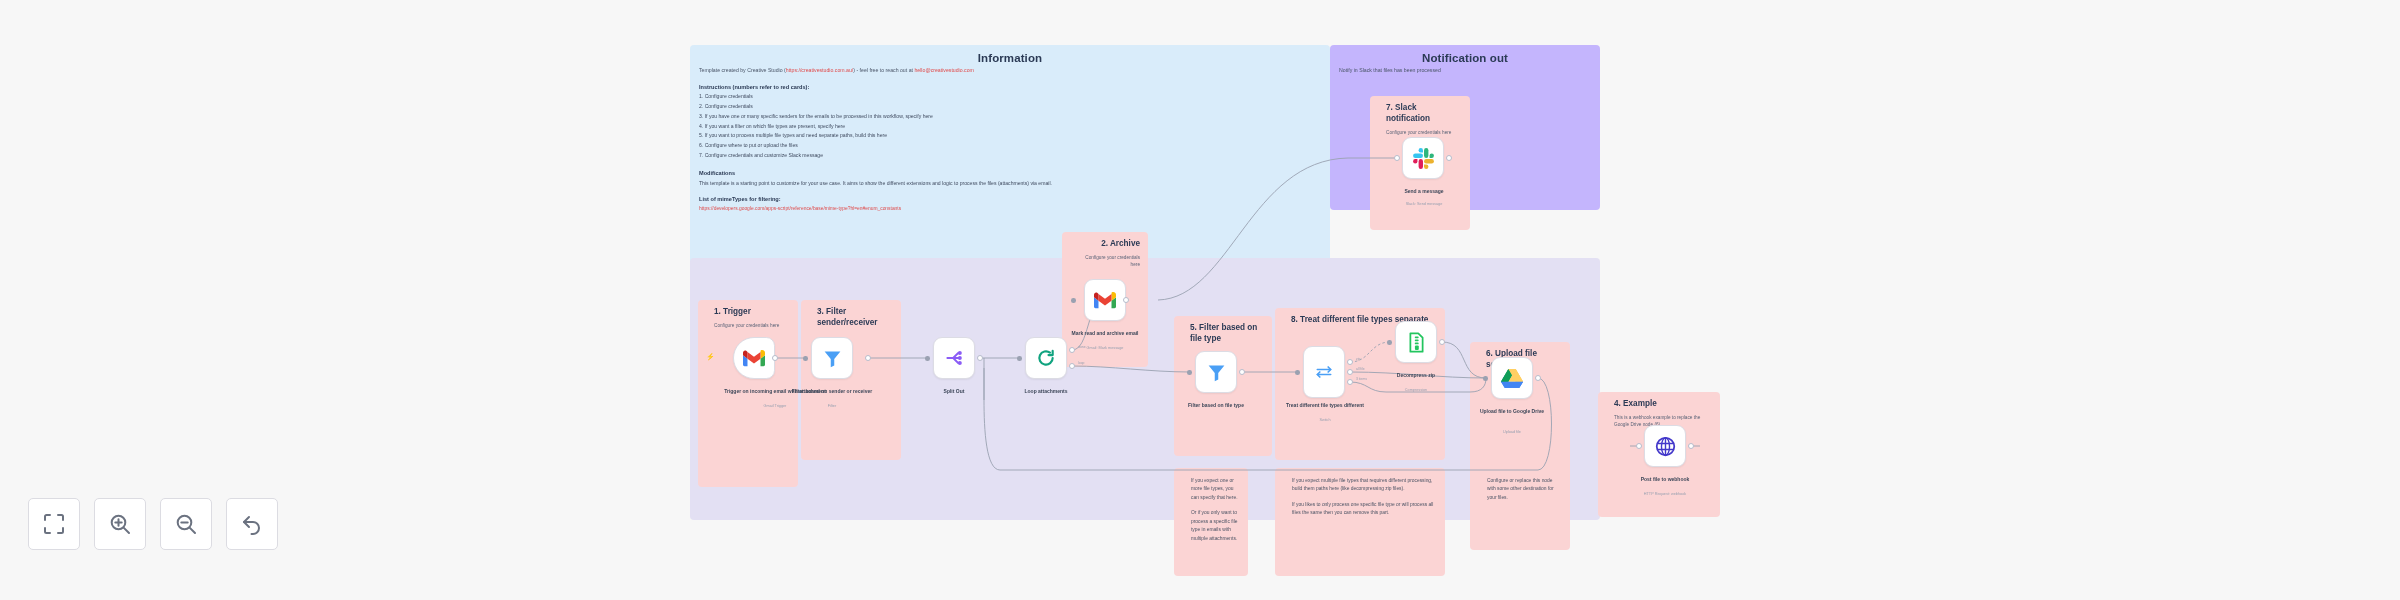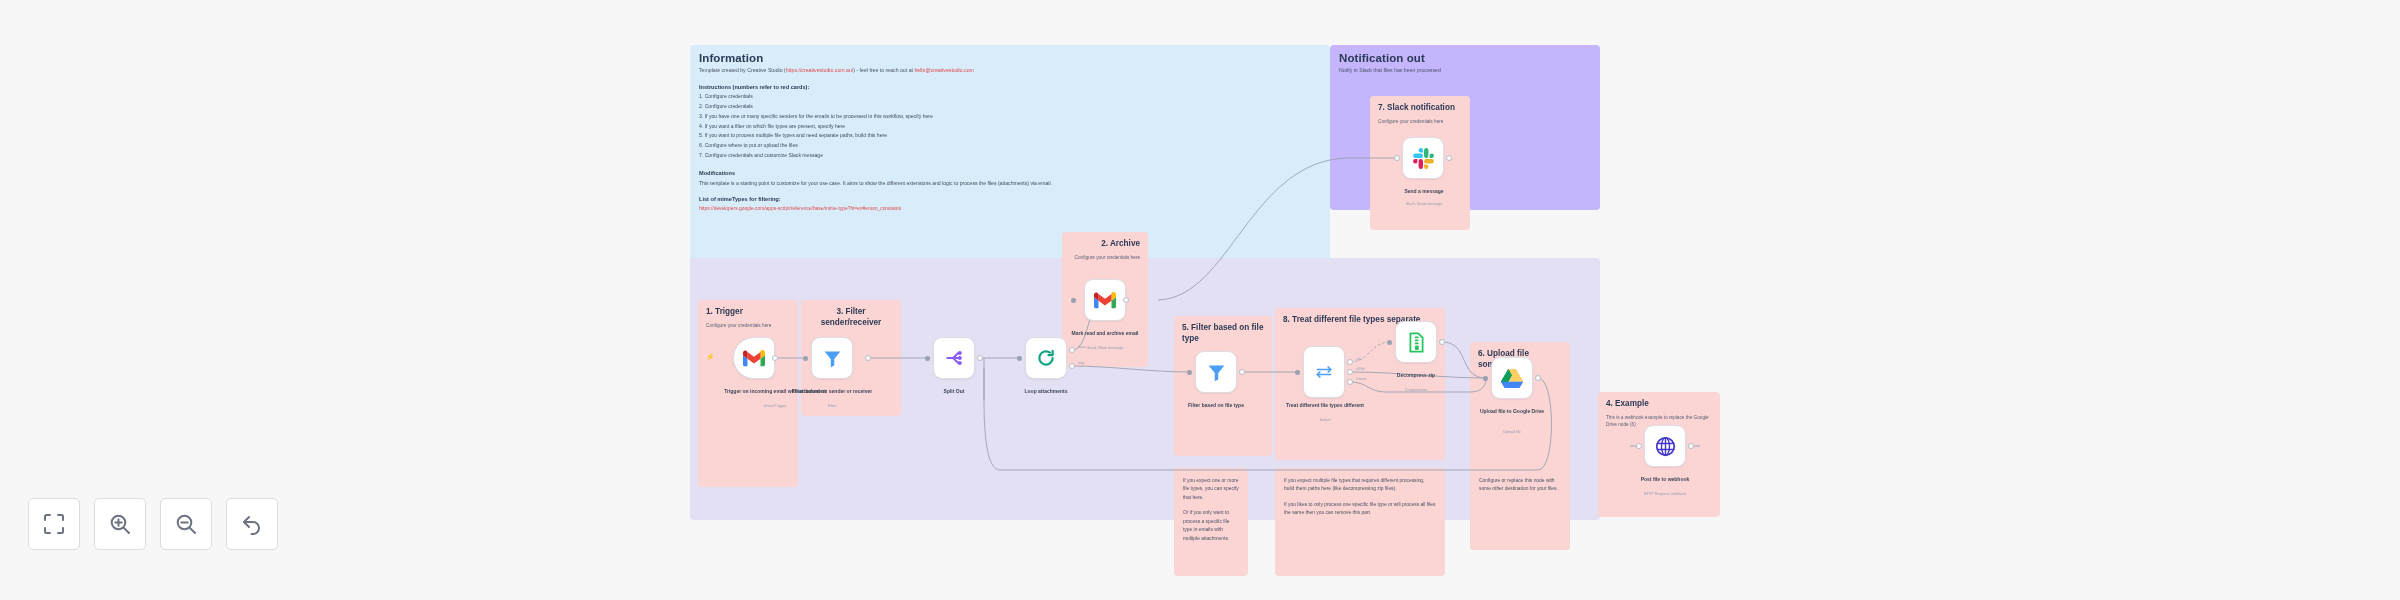--- a/index.html
+++ b/index.html
@@ -35,20 +35,21 @@
     width: 910px; height: 262px;
     background: #e3e0f3;
   }
 
   .panel-title {
     font-size: 11.5px;
     font-weight: bold;
     color: #2b3a55;
     padding: 7px 9px 0 9px;
     letter-spacing: .1px;
+    text-align: center;
   }
   .panel-sub {
     font-size: 5.2px;
     color: #4a5568;
     padding: 3px 9px 0 9px;
     line-height: 1.5;
   }
   .panel-sub a, .lnk { color: #e04a4a; text-decoration: none; }
   .sec-head {
     font-size: 5.6px;
@@ -76,20 +77,21 @@
     padding: 3px 9px 0 9px;
     word-break: break-all;
     line-height: 1.5;
   }
 
   
   .card {
     position: absolute;
     background: #fbd4d4;
     border-radius: 4px;
+    padding-left: 8px;
   }
   .card-title {
     font-size: 8.2px;
     font-weight: bold;
     color: #2b3a55;
     padding: 7px 8px 0 8px;
     line-height: 1.32;
   }
   .card-sub {
     font-size: 4.7px;
@@ -265,21 +267,21 @@
     <div class="panel-sub">Notify in Slack that files has been processed</div>
   </div>
 
   <div class="panel panel-flow"></div>
 
   <div class="card" style="left:698px;top:300px;width:100px;height:187px;">
     <div class="card-title">1. Trigger</div>
     <div class="card-sub">Configure your credentials here</div>
   </div>
 
-  <div class="card" style="left:801px;top:300px;width:100px;height:116px;text-align:center;">
+  <div class="card" style="left:801px;top:300px;width:100px;height:160px;">
     <div class="card-title">3. Filter sender/receiver</div>
   </div>
 
   <div class="card" style="left:1062px;top:232px;width:86px;height:135px;text-align:right;">
     <div class="card-title">2. Archive</div>
     <div class="card-sub">Configure your credentials here</div>
   </div>
 
   <div class="card" style="left:1174px;top:316px;width:98px;height:140px;">
     <div class="card-title">5. Filter based on file type</div>

